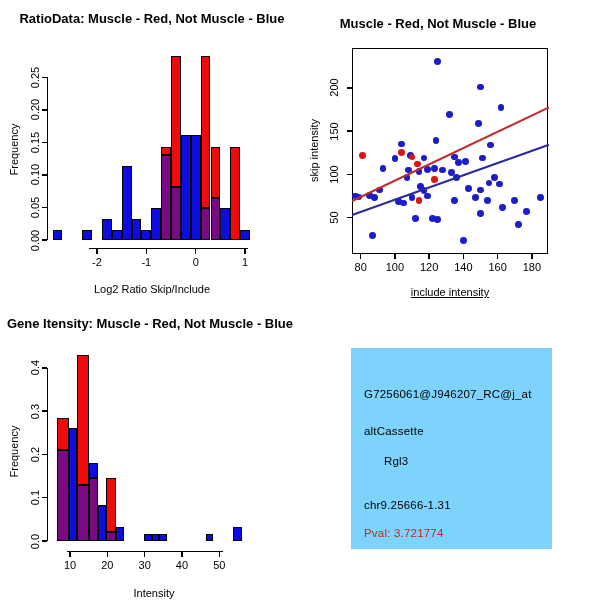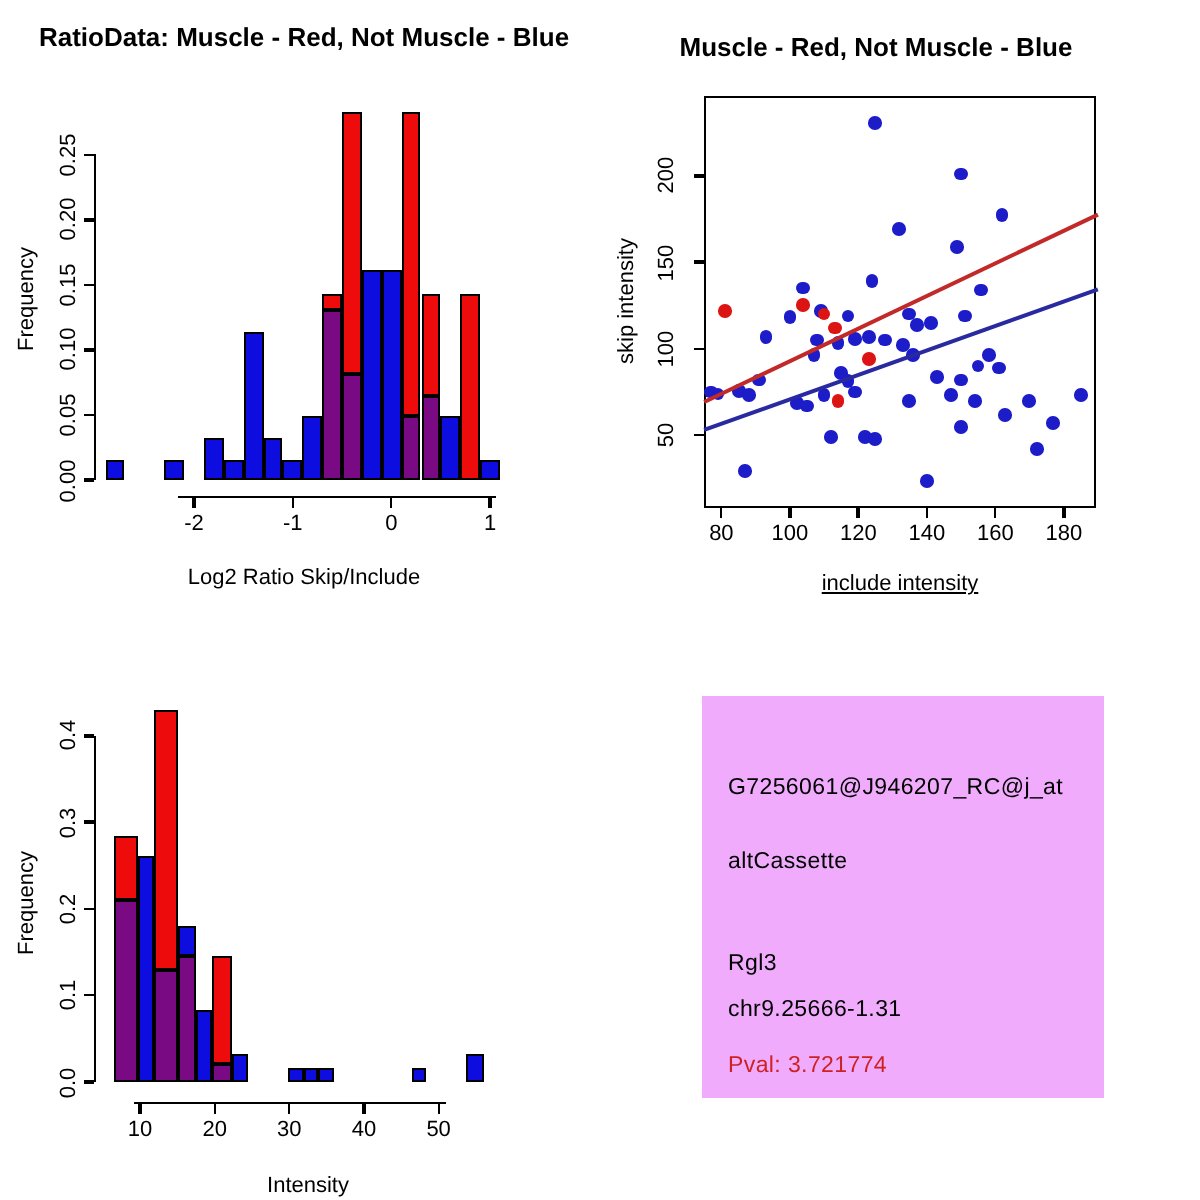--- a/index.html
+++ b/index.html
@@ -17,27 +17,28 @@
 <div id="canvas">
 
   <div class="ptitle" style="left:2px;top:11px;">RatioData: Muscle - Red, Not Muscle - Blue</div>
   <div class="axlab" style="left:2px;top:283px;">Log2 Ratio Skip/Include</div>
   <div class="ylab" style="left:-36px;top:143px;">Frequency</div>
 
   <div class="ptitle" style="left:288px;top:16px;">Muscle - Red, Not Muscle - Blue</div>
   <div class="axlab" style="left:300px;top:286px;text-decoration:underline;">include intensity</div>
   <div class="ylab" style="left:264px;top:144px;">skip intensity</div>
 
+  <div class="ptitle" style="left:0px;top:316px;">Gene Itensity: Muscle - Red, Not Muscle - Blue</div>
   <div class="axlab" style="left:4px;top:587px;">Intensity</div>
   <div class="ylab" style="left:-36px;top:445px;">Frequency</div>
 
-  <div id="infobox" style="background: #f0abfc;">
+  <div id="infobox" style="background: #7dd3fc;">
     <div class="info-line" style="top:40px;">G7256061@J946207_RC@j_at</div>
     <div class="info-line" style="top:77px;">altCassette</div>
-    <div class="info-line" style="top:128px;">Rgl3</div>
+    <div class="info-line" style="top:107px;margin-left:20px;">Rgl3</div>
     <div class="info-line" style="top:151px;">chr9.25666-1.31</div>
     <div class="info-line" style="top: 179px; color: rgb(204, 34, 34);">Pval: 3.721774</div>
   </div>
 
 <div style="position: absolute; left: 89px; top: 247.75px; width: 159px; height: 1.5px; background: rgb(0, 0, 0);"></div>
     <div style="position: absolute; left: 46.5px; top: 77.25px; width: 1.5px; height: 162.75px; background: rgb(0, 0, 0);"></div>
     <div style="position: absolute; left: 96.25px; top: 248.5px; width: 1.5px; height: 5px; background: rgb(0, 0, 0);"></div>
     <div style="position: absolute; left: 82px; top: 256px; width: 30px; text-align: center; font-size: 11px;">-2</div>
     <div style="position: absolute; left: 145.6px; top: 248.5px; width: 1.5px; height: 5px; background: rgb(0, 0, 0);"></div>
     <div style="position: absolute; left: 131.35px; top: 256px; width: 30px; text-align: center; font-size: 11px;">-1</div>

